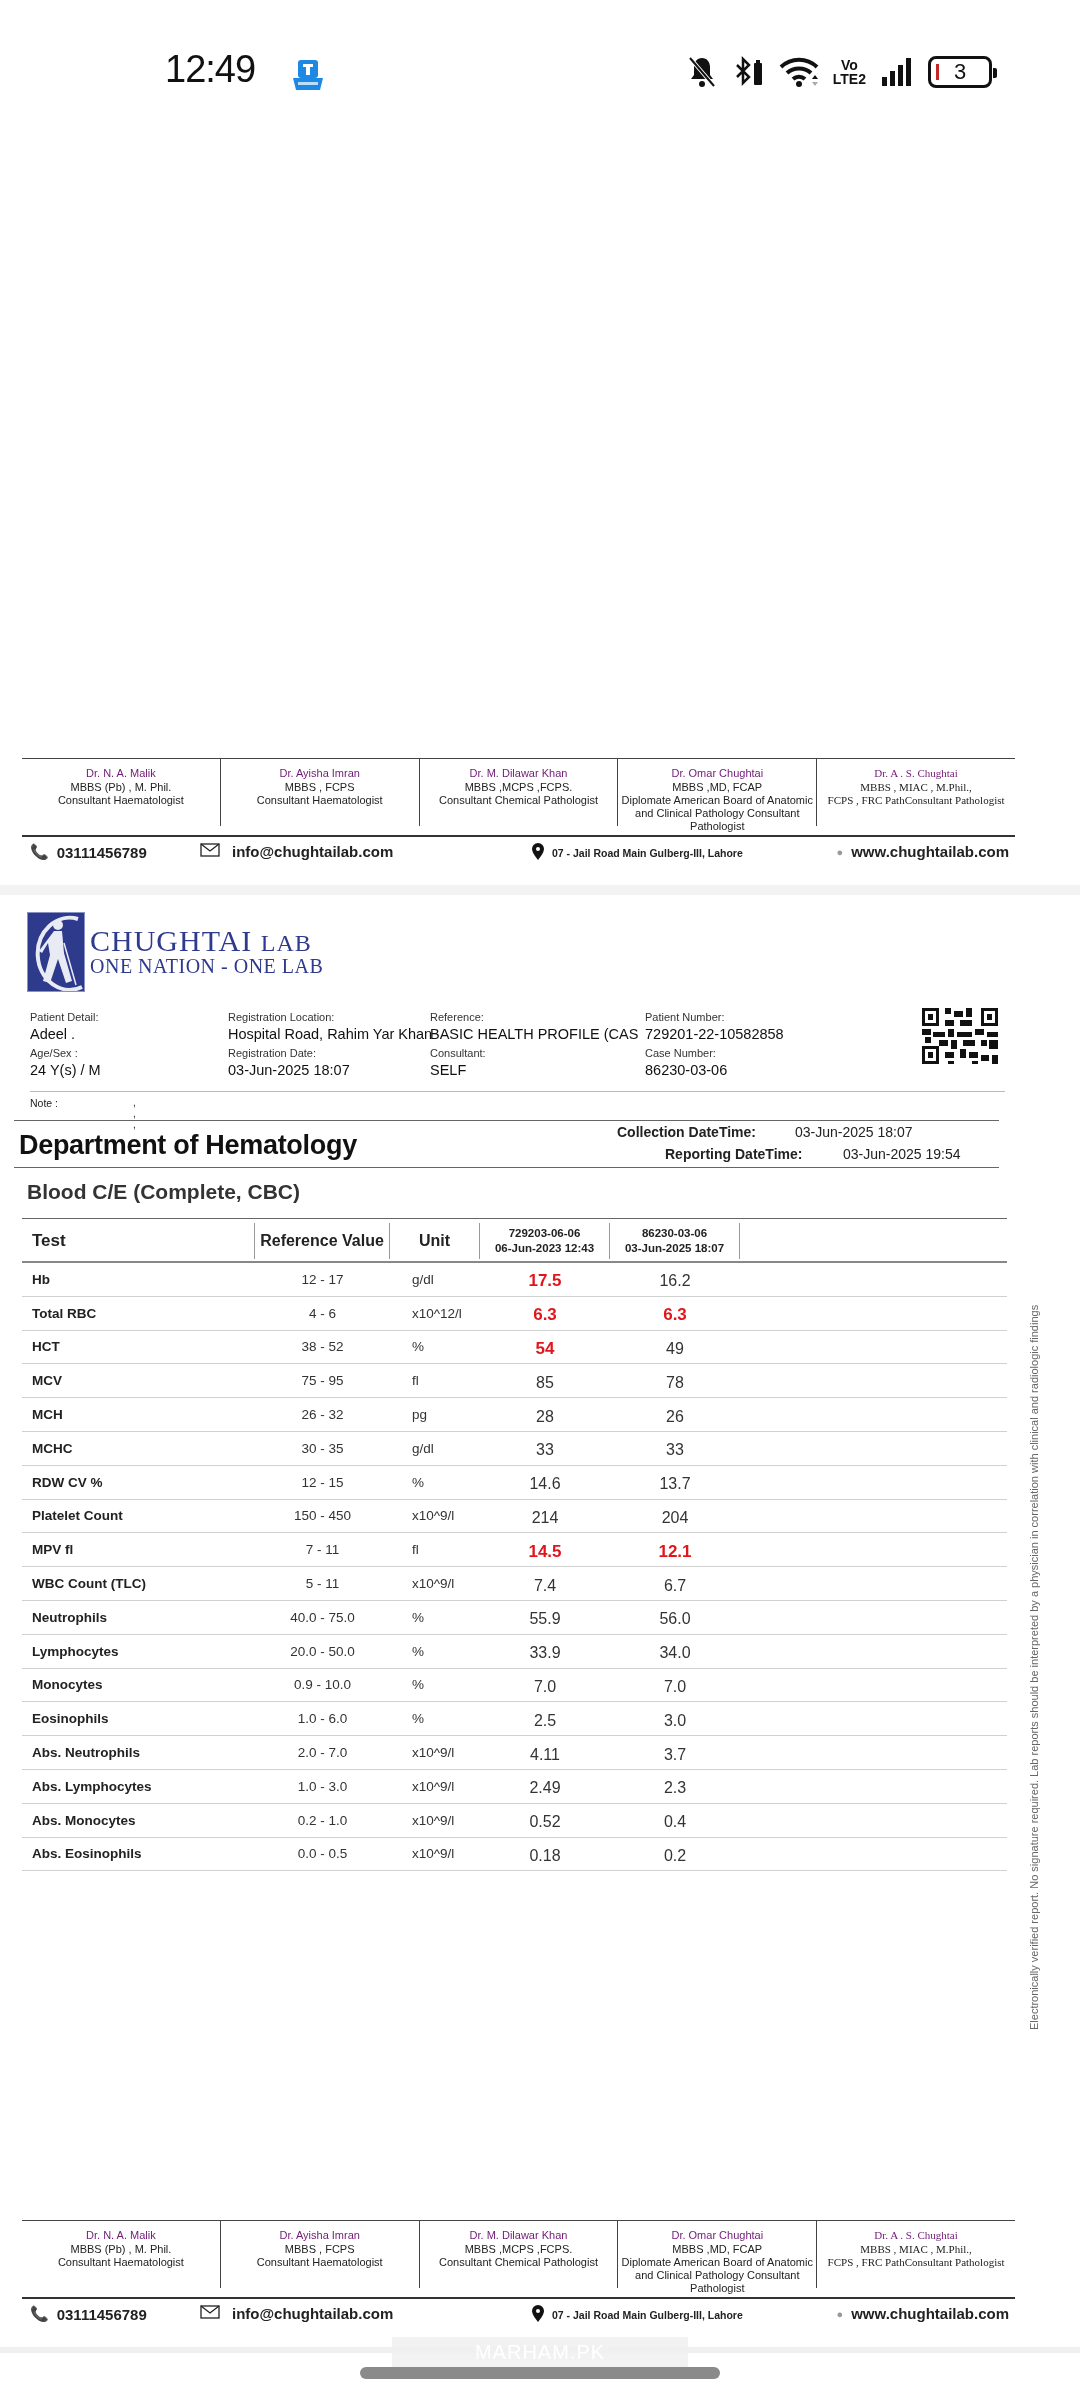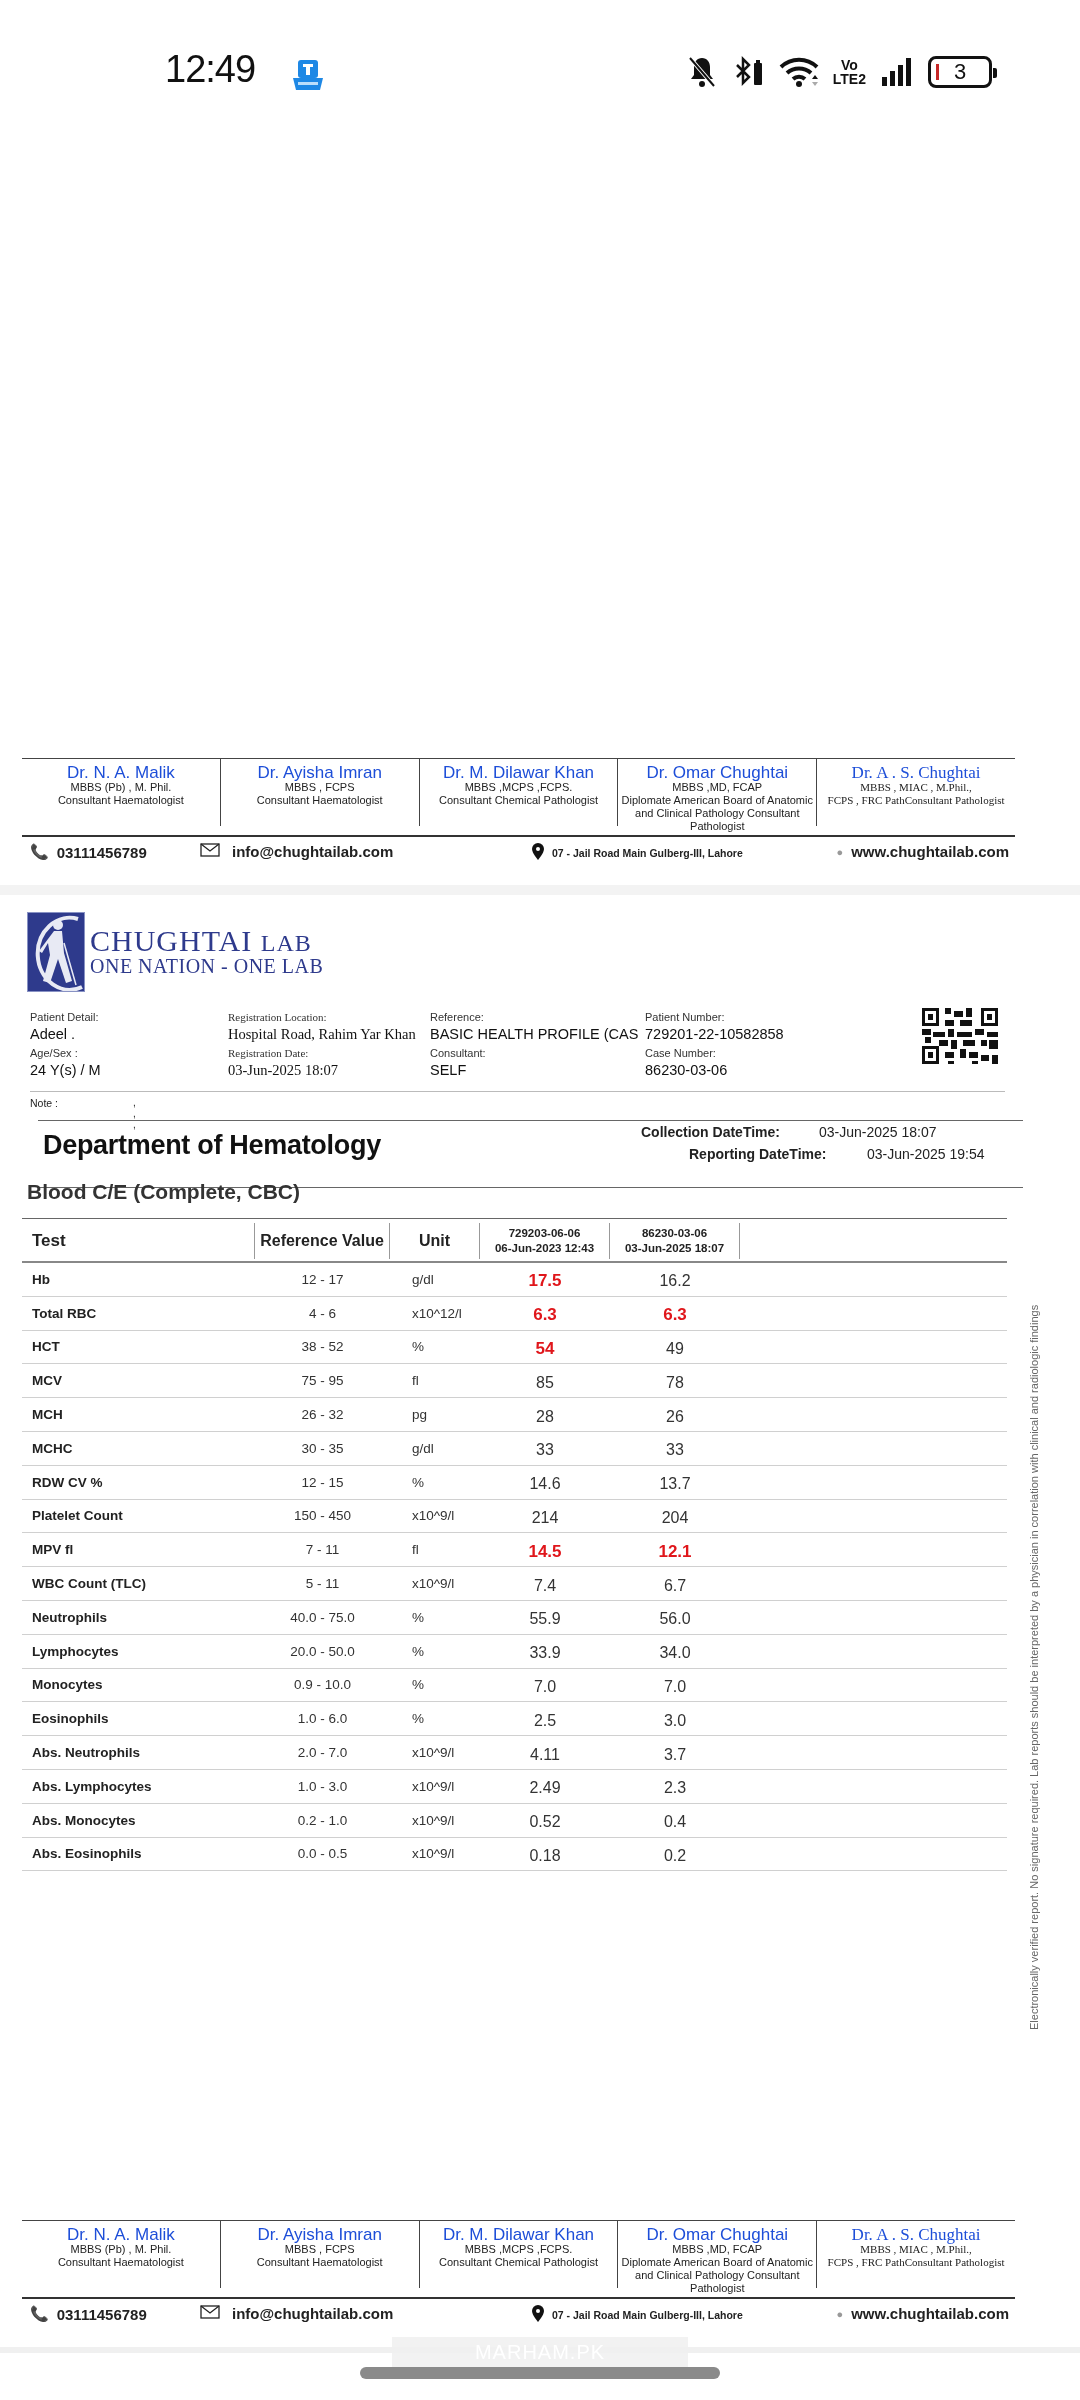--- a/index.html
+++ b/index.html
@@ -17,21 +17,21 @@
   .battery::before { content: ""; position: absolute; left: 5px; top: 5px; width: 3px; height: 16px; background: #c62828; }
   .battery::after { content: ""; position: absolute; right: -8px; top: 9px; width: 4px; height: 10px; background: #111; border-radius: 0 2px 2px 0; }
 
   
   .page-sep { position: absolute; left: 0; top: 885px; width: 1080px; height: 10px; background: #f3f3f3; }
 
   
   .doctors { position: absolute; left: 22px; width: 993px; border-top: 1.5px solid #444; display: flex; }
   .doc { flex: 1; text-align: center; padding-top: 6px; height: 67px; border-right: 1.5px solid #444; }
   .doc:last-child { border-right: none; font-family: Liberation Serif, serif; }
-  .doc-name { color: #1d4ed8; font-size: 17px; line-height: 16px; }
+  .doc-name { color: #701a75; font-size: 11px; line-height: 16px; }
   .doc-deg, .doc-title { font-size: 11px; line-height: 13px; color: #222; }
   .contact { position: absolute; left: 22px; width: 993px; border-top: 2px solid #333; height: 30px; }
   .c-item { position: absolute; top: 6px; display: flex; align-items: center; gap: 8px; font-weight: bold; }
   .c-phone { left: 8px; font-size: 15px; }
   .c-email { left: 178px; font-size: 15px; gap: 12px; }
   .c-addr { left: 510px; font-size: 10.5px; }
   .c-web { right: 6px; font-size: 15px; }
 
   
   .logo { position: absolute; left: 27px; top: 912px; display: flex; align-items: center; }
@@ -42,21 +42,21 @@
   .logo-line2 { font-size: 20px; letter-spacing: 0.5px; margin-bottom: 2px; }
 
   .pinfo { position: absolute; top: 1010px; left: 30px; width: 975px; height: 82px; border-bottom: 1.5px solid #bbb; }
   .pcol { position: absolute; top: 0; }
   .plabel { font-size: 11px; color: #333; line-height: 14px; height: 14px; }
   .pvalue { font-size: 14.5px; color: #111; line-height: 20px; height: 22px; white-space: nowrap; overflow: hidden; }
   .qr { position: absolute; left: 921px; top: 1008px; width: 78px; height: 56px; }
 
   .note { position: absolute; top: 1097px; left: 30px; font-size: 10.5px; color: #222; }
   .note-val { position: absolute; left: 103px; top: 0; font-size: 10px; }
-  .dept-bar { position: absolute; top: 1120px; left: 38px; width: 985px; height: 68px; border-top: 1.5px solid #666; border-bottom: 1.5px solid #666; }
+  .dept-bar { position: absolute; top: 1120px; left: 14px; width: 985px; height: 48px; border-top: 1.5px solid #666; border-bottom: 1.5px solid #666; }
   .dept-title { position: absolute; left: 5px; top: 9px; font-size: 27px; font-weight: bold; color: #111; letter-spacing: -0.3px; }
   .dt-row { position: absolute; left: 603px; font-size: 14px; }
   .dt-label { font-weight: bold; display: inline-block; width: 178px; }
   .dt-val { color: #222; }
   .section-title { position: absolute; top: 1180px; left: 27px; font-size: 21px; font-weight: bold; color: #333; }
 
   
   .tbl { position: absolute; top: 1218px; left: 22px; width: 985px; }
   .thead { position: relative; height: 45px; border-top: 1.5px solid #666; border-bottom: 2.5px solid #888; }
   .th { position: absolute; top: 4px; height: 36px; display: flex; align-items: center; justify-content: center; font-weight: bold; color: #222; }
@@ -208,21 +208,21 @@
   </div>
 </div>
 
 <div class="pinfo">
   <div class="pcol" style="left:0;">
     <div class="plabel">Patient Detail:</div>
     <div class="pvalue">Adeel .</div>
     <div class="plabel">Age/Sex :</div>
     <div class="pvalue">24 Y(s) / M</div>
   </div>
-  <div class="pcol" style="left:198px;font-family:Liberation Serif, serif;">
+  <div class="pcol" style="left:198px;">
     <div class="plabel">Registration Location:</div>
     <div class="pvalue">Hospital Road, Rahim Yar Khan</div>
     <div class="plabel">Registration Date:</div>
     <div class="pvalue">03-Jun-2025 18:07</div>
   </div>
   <div class="pcol" style="left:400px; width:210px;">
     <div class="plabel">Reference:</div>
     <div class="pvalue">BASIC HEALTH PROFILE (CAS</div>
     <div class="plabel">Consultant:</div>
     <div class="pvalue">SELF</div>

